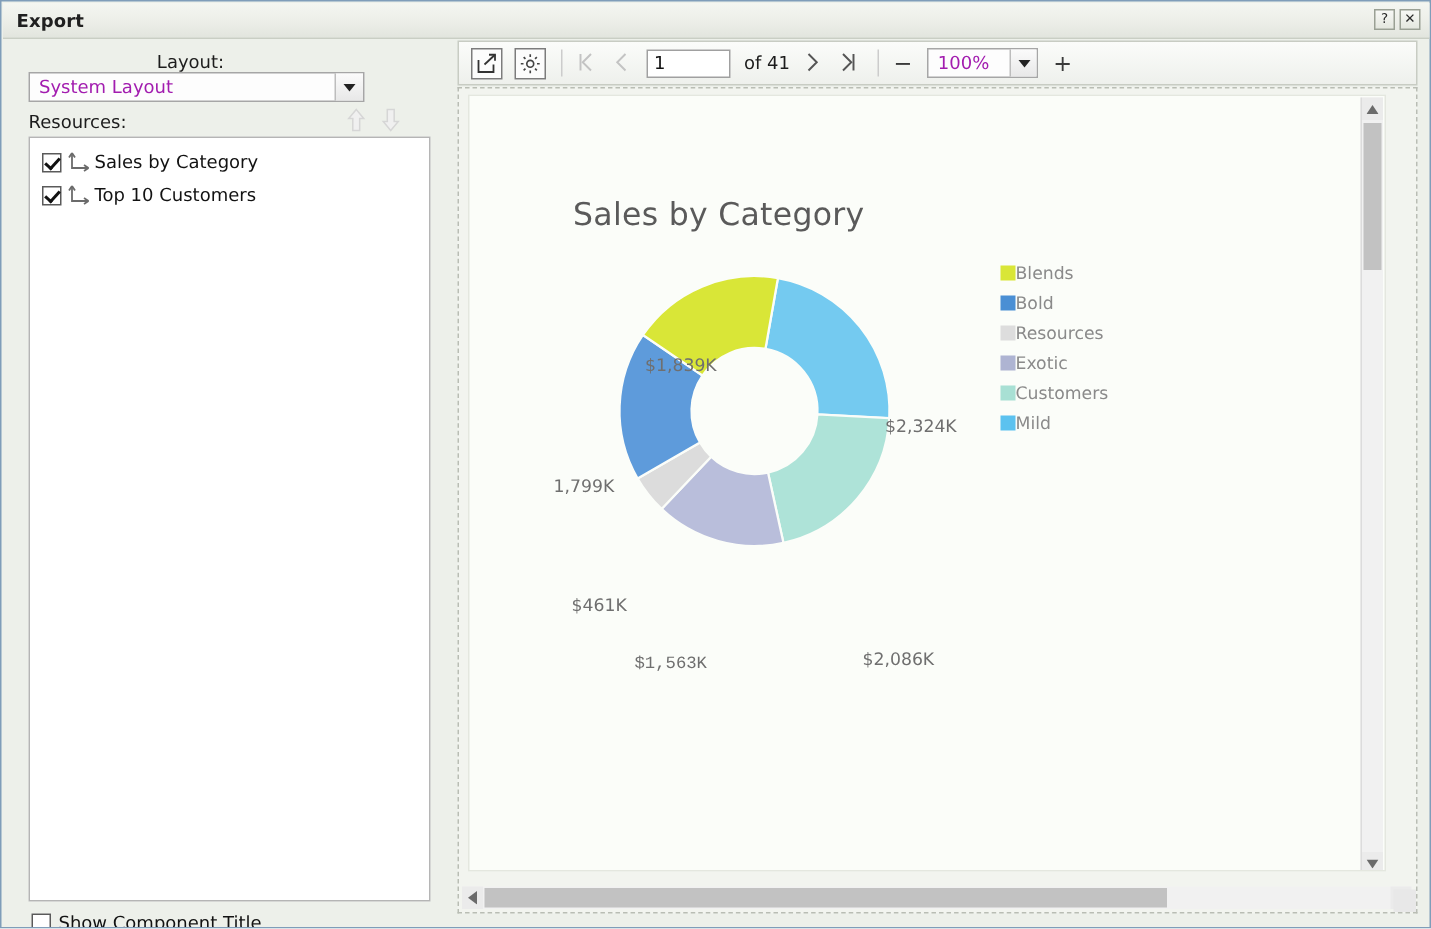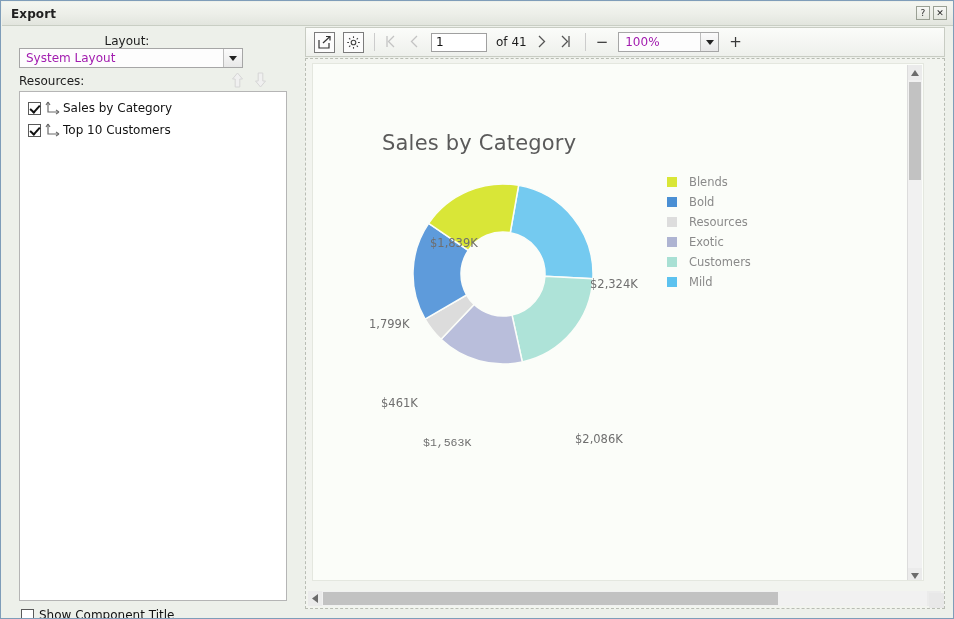--- a/index.html
+++ b/index.html
@@ -244,21 +244,21 @@
   .zoom-minus, .zoom-plus {
     margin-left: 10px;
     font-size: 15px;
     color: #3a3a3a;
     cursor: pointer;
     line-height: 14px;
     user-select: none;
   }
   .zoom-combo {
     position: relative;
-    width: 101px; height: 20px;
+    width: 74px; height: 20px;
     background: #fdfdfd;
     border: 1px solid #a6a6a6;
     box-sizing: border-box;
     margin-left: 10px;
     cursor: pointer;
   }
   .zoom-combo .combo-value { top: 2px; left: 6px; }
   .zoom-combo .combo-arrow { width: 18px; height: 18px; }
   .zoom-combo .combo-arrow::after { left: 5px; top: 7px; }
 
@@ -307,21 +307,21 @@
     display: flex;
     align-items: center;
     height: 20px;
     cursor: default;
   }
   .legend-swatch {
     width: 10px; height: 10px;
     flex: none;
   }
   .legend-text {
-    margin-left: 12px;
+    margin-left: 0;
     font-size: 11.5px;
     color: #8a8a8a;
   }
 
   
   .vscroll {
     position: absolute;
     right: 1px; top: 1px;
     width: 15px; height: 518px;
     background: #f1f1f1;

